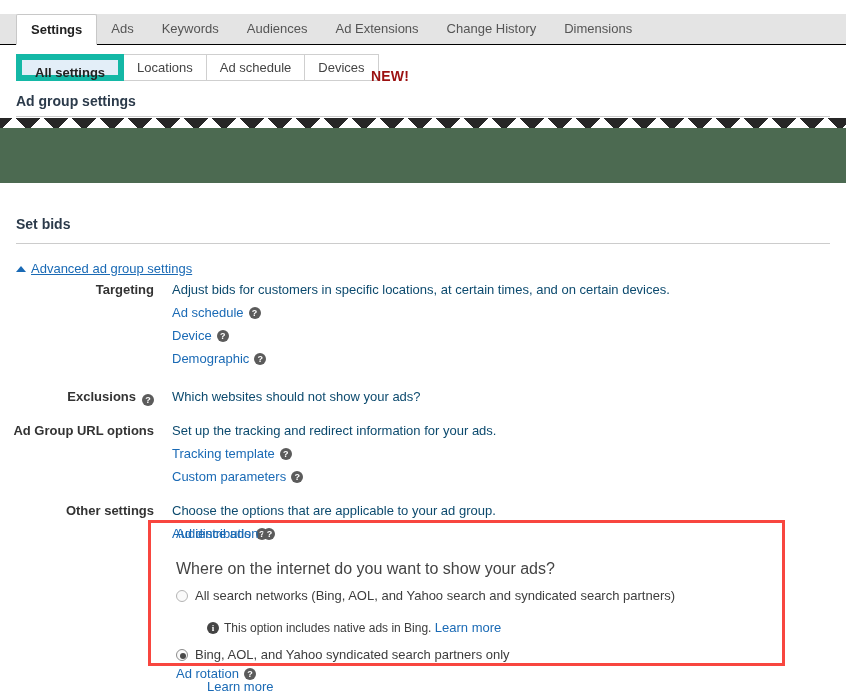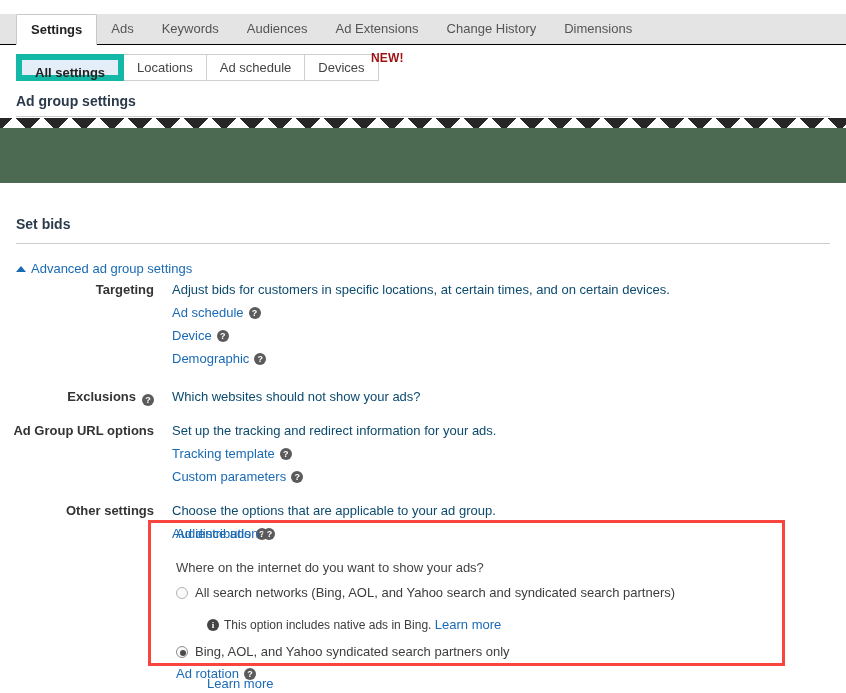--- a/index.html
+++ b/index.html
@@ -69,22 +69,22 @@
   }
   .subtab:first-child { border-left: 1px solid #8a8a8a; }
   .subtab.active {
     background: #e3eef8;
     border: 6px solid #14b8a6;
     color: #222222;
     font-weight: bold;
   }
   .new-badge {
     position: absolute;
-    left: 371px; top: 51px;
-    font-size: 12px;
+    left: 371px; top: 68px;
+    font-size: 14px;
     font-weight: bold;
     color: #9c1111;
     letter-spacing: 0.2px;
   }
 
   
   .section-title {
     position: absolute;
     left: 16px;
     font-size: 14px;
@@ -137,20 +137,21 @@
   
   .advanced-link {
     position: absolute;
     left: 16px; top: 261px;
     font-size: 13px;
     color: #1a6ab5;
     cursor: pointer;
     display: flex;
     align-items: center;
     gap: 5px;
+    text-decoration: underline;
   }
   .caret-up {
     display: inline-block;
     width: 0; height: 0;
     border-left: 5px solid transparent;
     border-right: 5px solid transparent;
     border-bottom: 6px solid #1a6ab5;
   }
 
   
@@ -217,21 +218,21 @@
   
   .redbox {
     position: absolute;
     left: 148px; top: 520px;
     width: 637px; height: 146px;
     border: 3px solid #f8463f;
     pointer-events: none;
   }
 
   .dist-block { position: absolute; left: 176px; top: 521px; width: 600px; }
-  .dist-q { margin-top: 16px; font-size: 13px; color: #444444; }
+  .dist-q { margin-top: 16px; font-size: 16px; color: #444444; }
 
   .opt { margin-top: 9px; position: relative; padding-left: 19px; }
   .radio {
     position: absolute;
     left: 0; top: 3px;
     width: 12px; height: 12px;
     border-radius: 50%;
     border: 1px solid #b4b4b4;
     background: #fafafa;
   }

